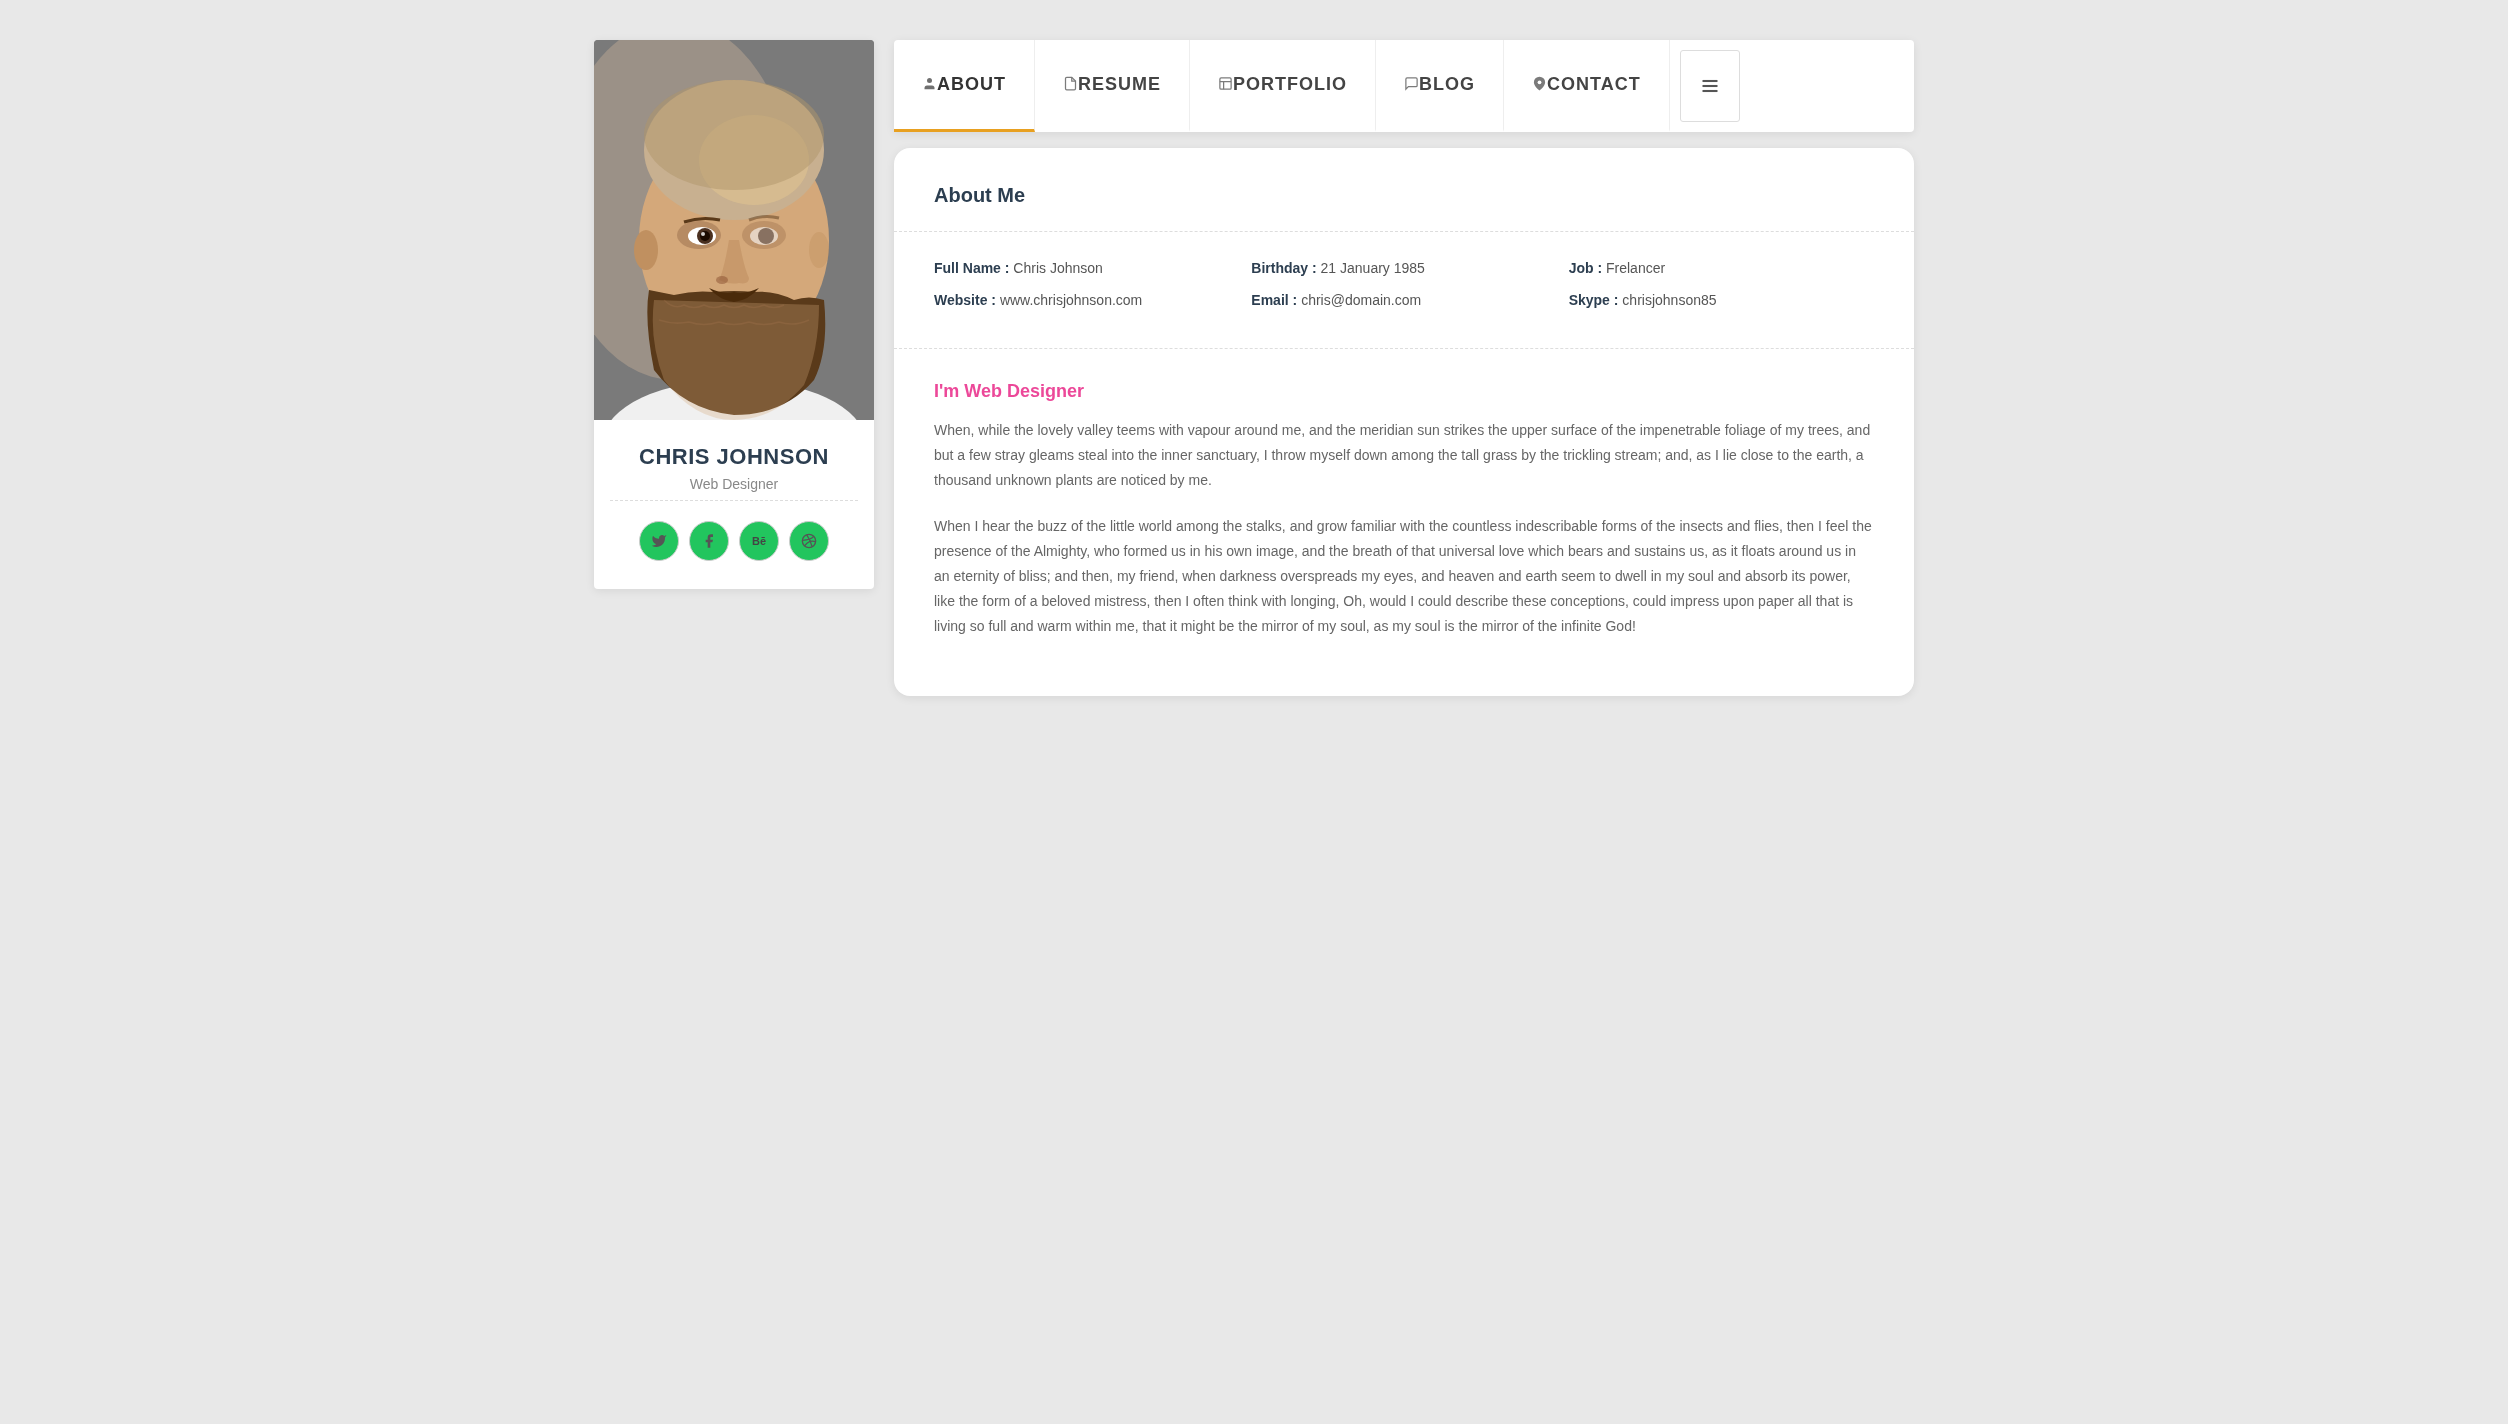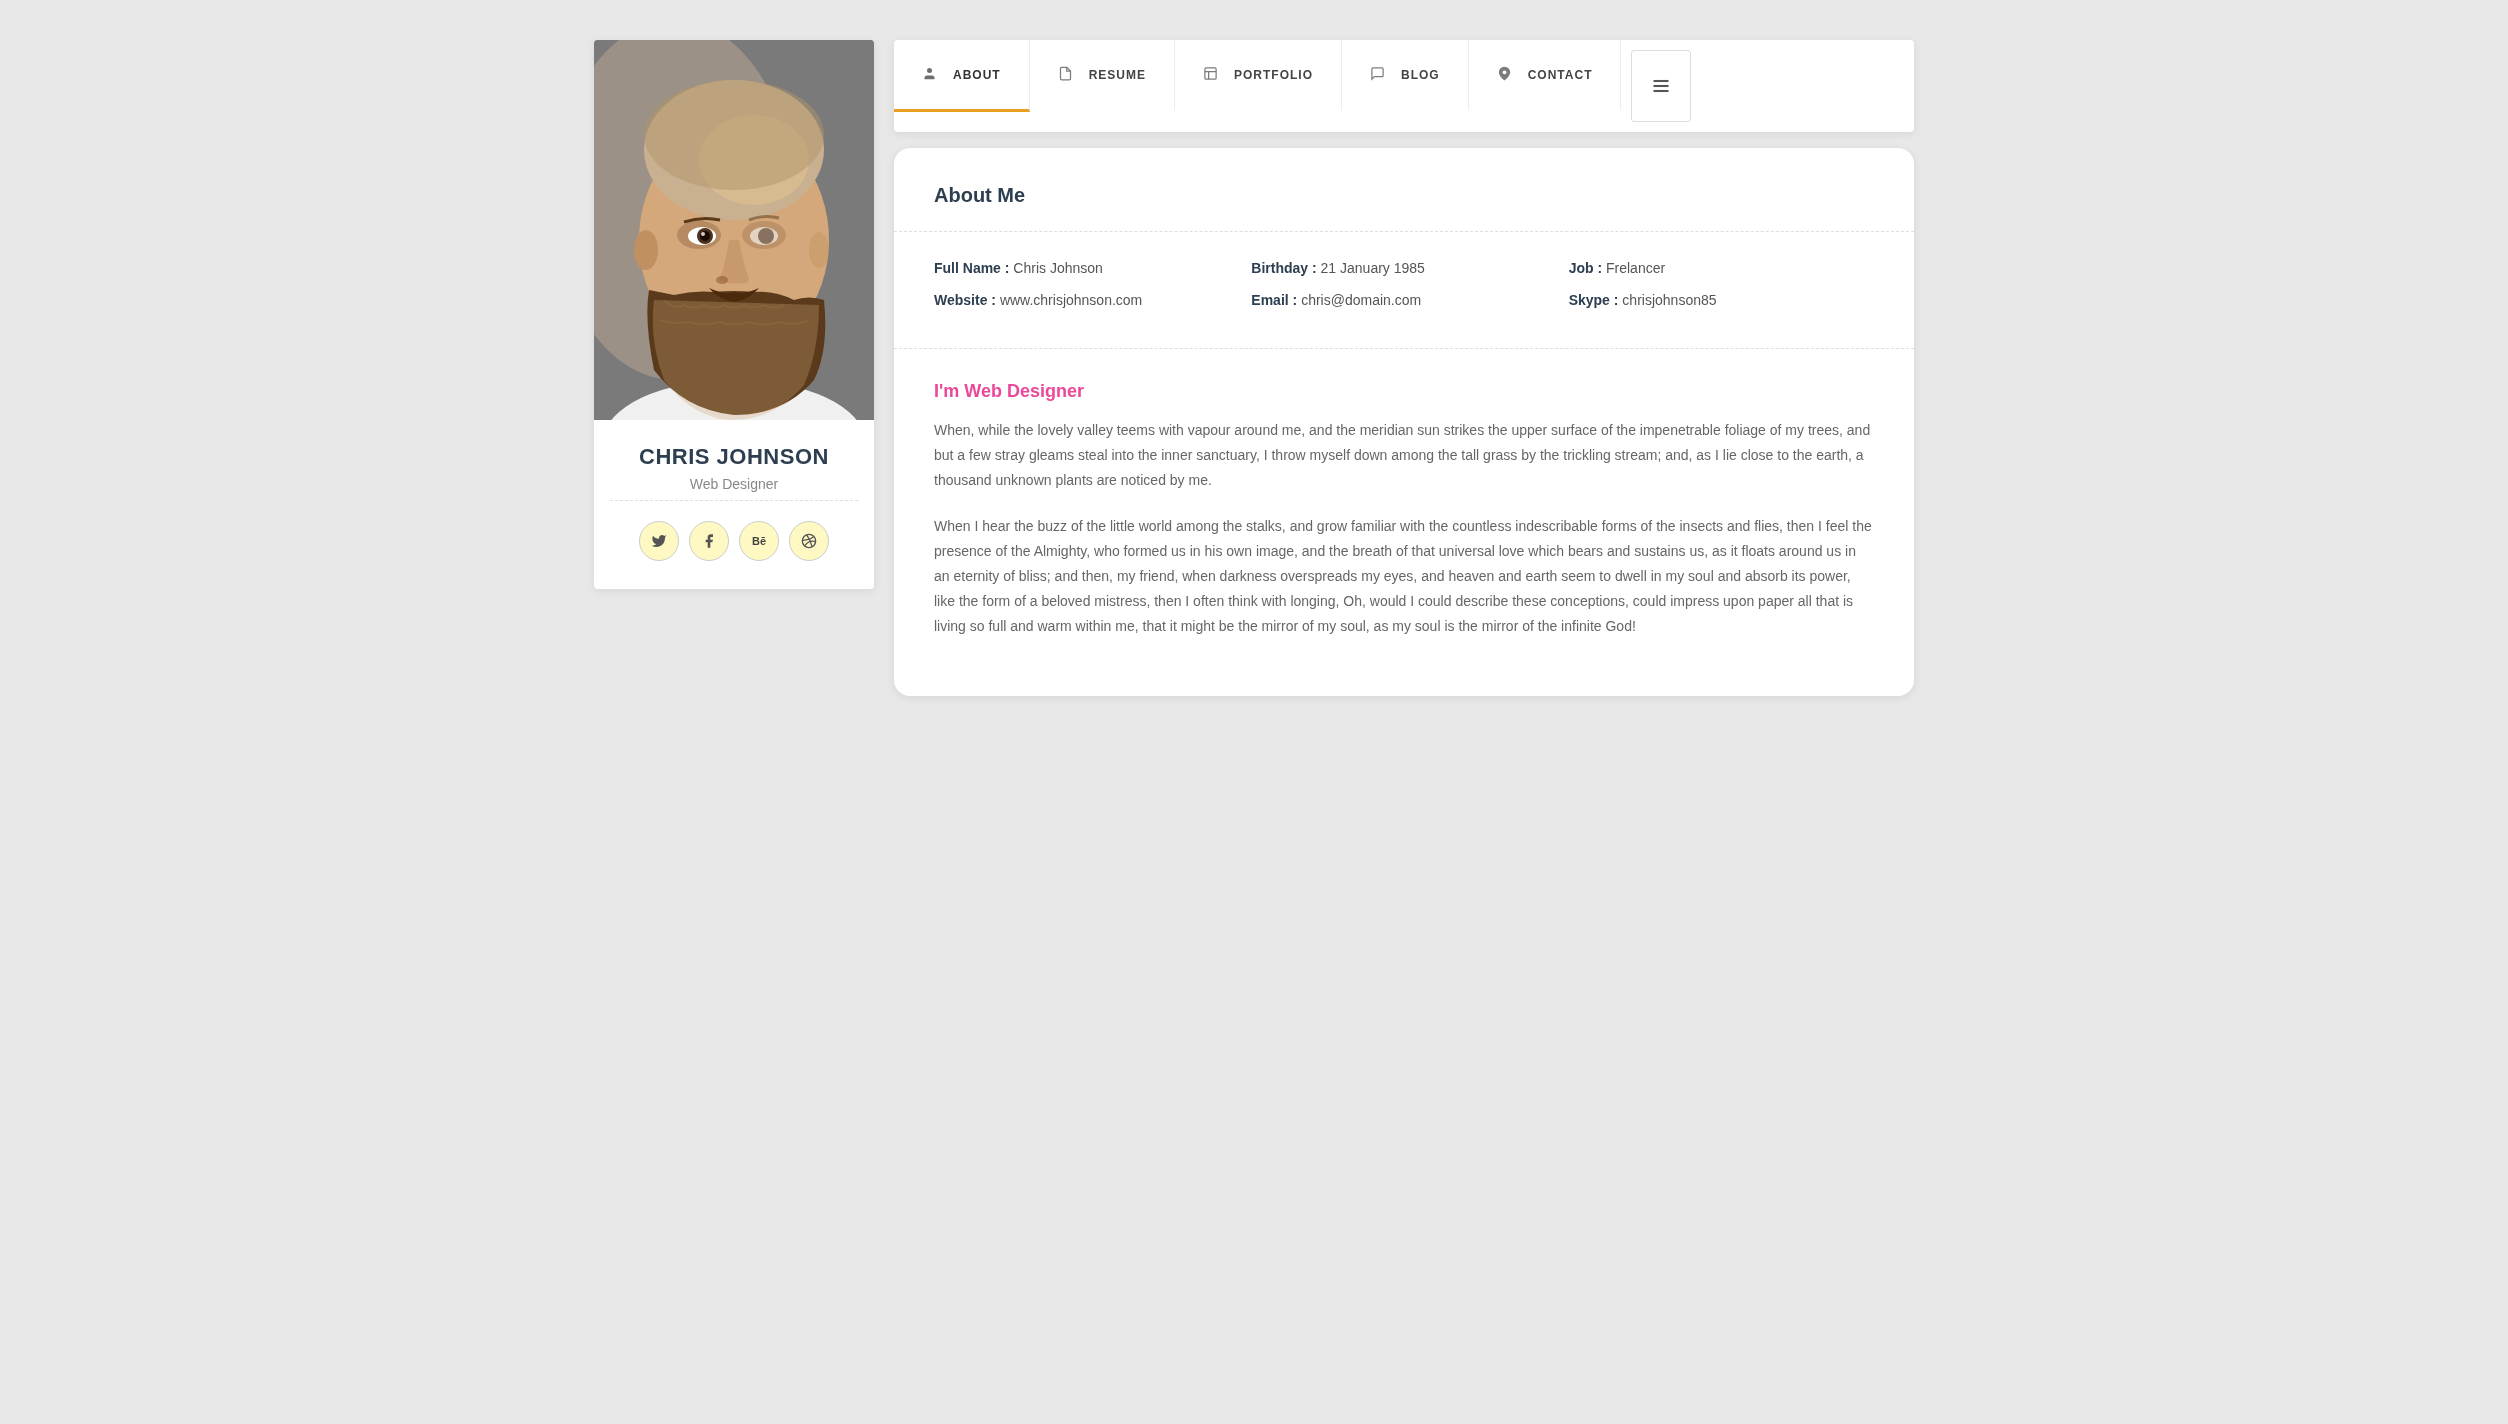--- a/index.html
+++ b/index.html
@@ -66,21 +66,21 @@
     .sidebar-social {
       display: flex;
       justify-content: center;
       gap: 10px;
     }
     .social-btn {
       width: 40px;
       height: 40px;
       border-radius: 50%;
       border: 1.5px solid #ccc;
-      background: #fef9c3;
+      background: #22c55e;
       display: flex;
       align-items: center;
       justify-content: center;
       cursor: pointer;
       color: #555;
       font-size: 14px;
       transition: border-color 0.2s;
     }
     
     .main-content {
@@ -92,24 +92,24 @@
       background: #fff;
       border-radius: 4px;
       box-shadow: 0 2px 10px rgba(0,0,0,0.08);
       display: flex;
       align-items: stretch;
       margin-bottom: 16px;
     }
     .nav-item {
       display: flex;
       align-items: center;
-      gap: 16px;
+      gap: 0;
       padding: 0 28px;
-      height: 72px;
-      font-size: 12px;
+      height: 92px;
+      font-size: 18px;
       font-weight: 600;
       letter-spacing: 1px;
       color: #444;
       cursor: pointer;
       border-bottom: 3px solid transparent;
       border-right: 1px solid #eee;
       text-decoration: none;
       transition: color 0.2s;
       white-space: nowrap;
     }

